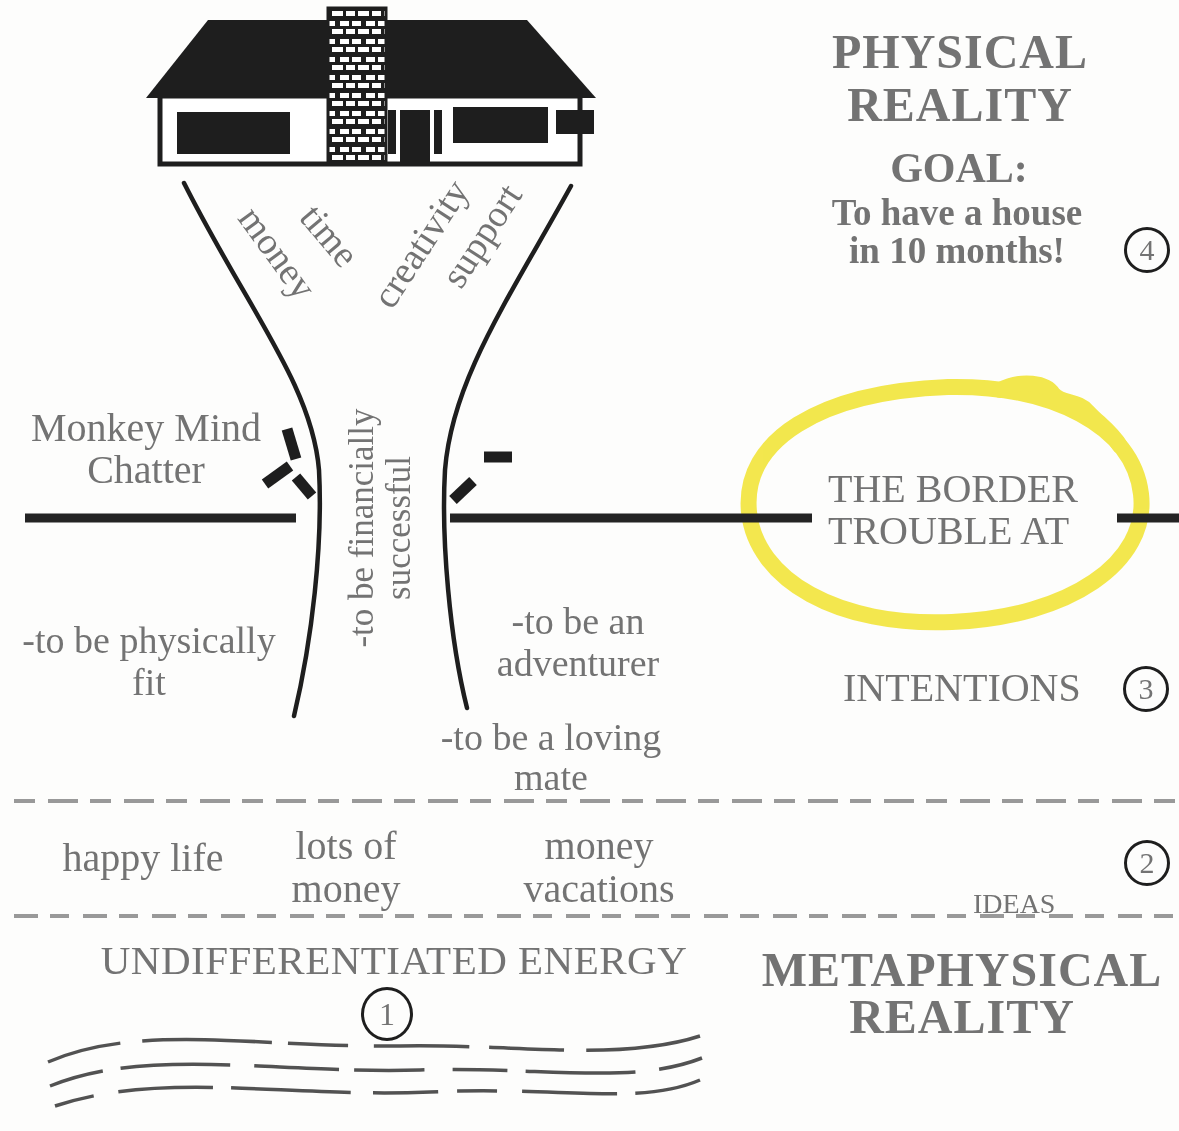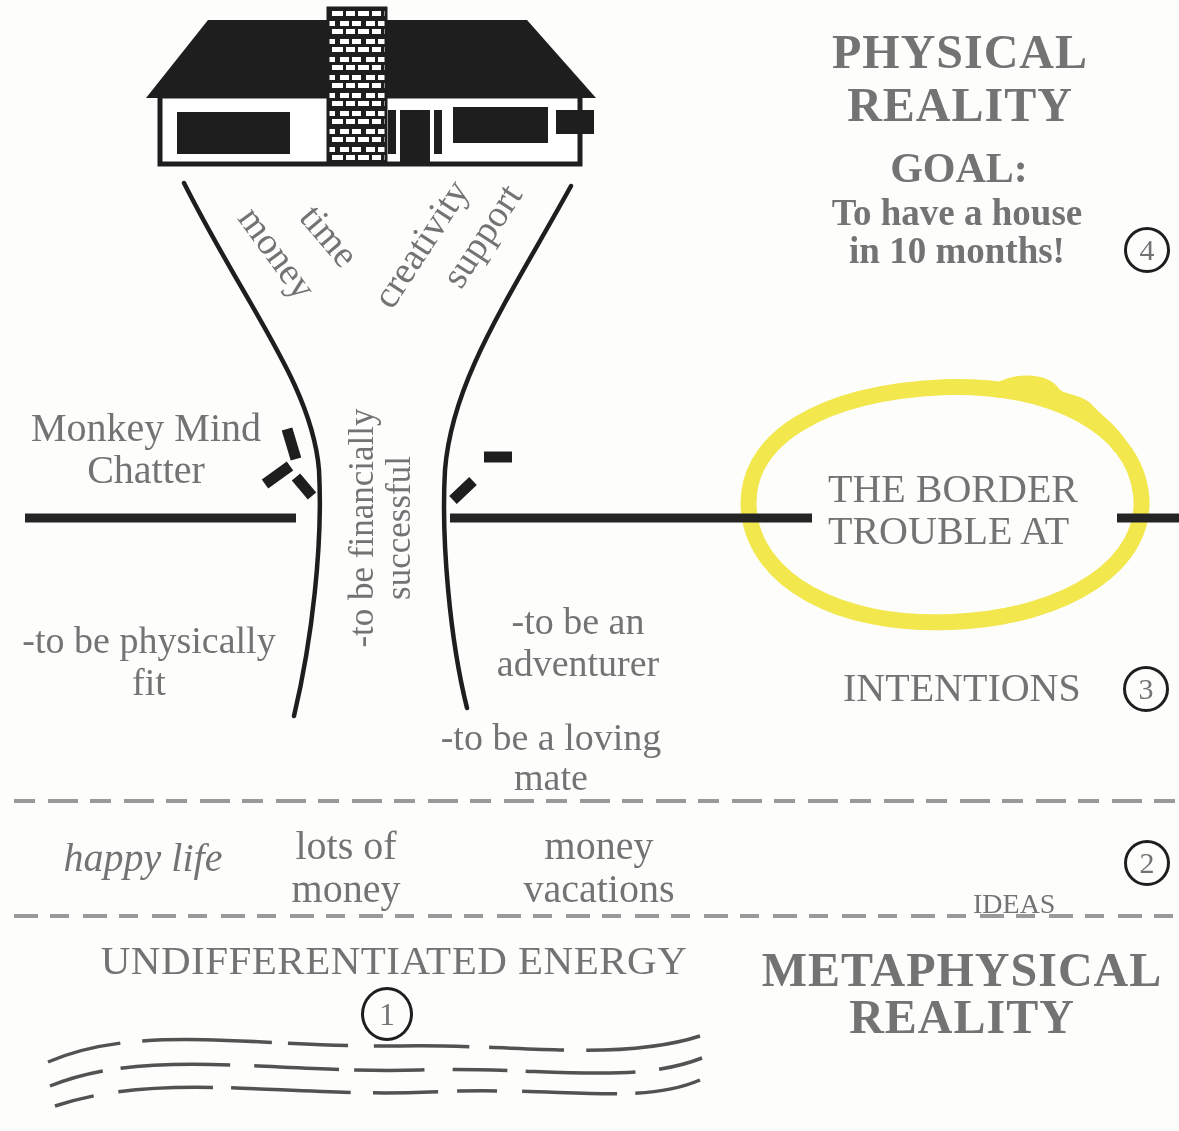--- a/index.html
+++ b/index.html
@@ -125,21 +125,21 @@
     <div class="ln">adventurer</div>
   </div>
   <div class="t ctr" style="left:551px;top:757px;font-size:38px;line-height:40px;">
     <div class="ln">-to be a loving</div>
     <div class="ln">mate</div>
   </div>
 
   <div class="t" style="left:843px;top:667px;font-size:40px;">INTENTIONS</div>
   <span class="circle-num" style="left:1146px;top:689px;">3</span>
 
-  <div class="t ctr" style="left:143px;top:858px;font-size:40px;font-style:italic;">happy life</div>
+  <div class="t ctr" style="left:143px;top:858px;font-size:40px;">happy life</div>
   <div class="t ctr" style="left:346px;top:867px;font-size:40px;line-height:43px;">
     <div class="ln">lots of</div>
     <div class="ln">money</div>
   </div>
   <div class="t ctr" style="left:599px;top:867px;font-size:40px;line-height:43px;">
     <div class="ln">money</div>
     <div class="ln">vacations</div>
   </div>
   <div class="t" style="left:973px;top:889px;font-size:28px;text-align:right;">IDEAS</div>
   <span class="circle-num" style="left:1147px;top:863px;">2</span>

